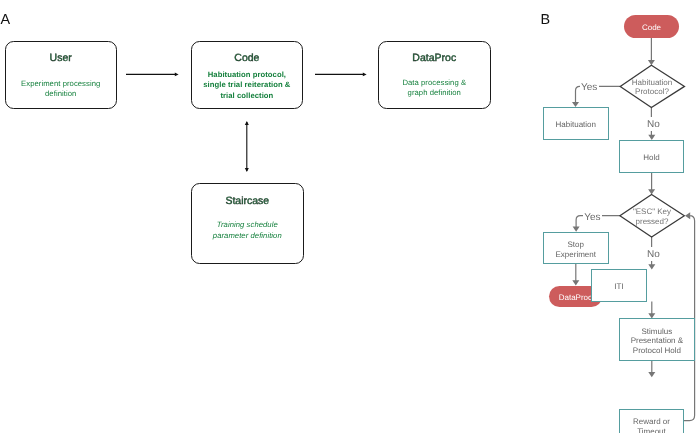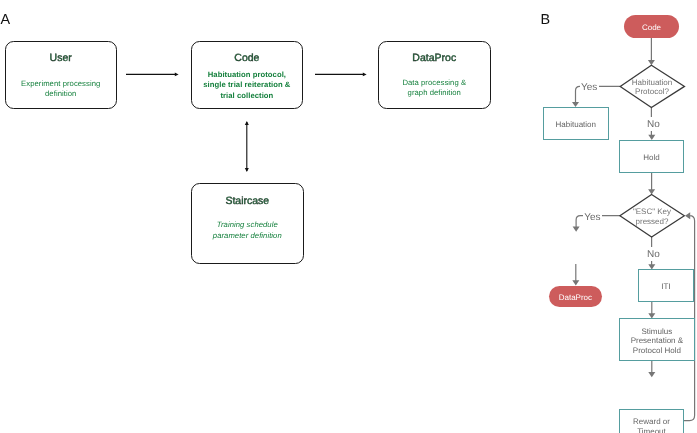--- a/index.html
+++ b/index.html
@@ -115,21 +115,21 @@
   #a-dataproc .a-title  { top: 11.9px; }
   #a-dataproc .a-body   { top: 36px; }
   #a-staircase .a-title { top: 12.6px; }
   #a-staircase .a-body  { top: 36px; font-style: italic; }
 
   #b-code      { left: 624px; top: 15.3px;  width: 55px;  height: 22.3px; }
   #b-dataproc  { left: 548.5px; top: 285.5px; width: 53.8px;  height: 21.6px; }
   #b-habituation { left: 543px; top: 107px; width: 65.5px; height: 32.8px; }
   #b-setup     { left: 618.7px; top: 140px; width: 65.5px; height: 32.6px; }
   #b-stop      { left: 543px; top: 231.8px; width: 65.5px; height: 32.4px; }
-  #b-iti       { left: 591px; top: 269.4px; width: 56px; height: 32.5px; margin-left: 47px; }
+  #b-iti       { left: 591px; top: 269.4px; width: 56px; height: 32.5px; }
   #b-stimulus  { left: 618.9px; top: 318.2px; width: 76px; height: 42.8px; }
   #b-reward    { left: 618.9px; top: 377.1px; width: 65.2px; height: 32.2px; margin-top: 32px; }
 
   #b-d1-label  { left: 612px; top: 77.6px; width: 80px; }
   #b-d2-label  { left: 612px; top: 206.6px; width: 80px; line-height: 10.3px; }
 
   #lbl-yes1 { left: 579.8px; top: 80.4px; }
   #lbl-no1  { left: 645.8px; top: 117.2px; }
   #lbl-yes2 { left: 583px; top: 209.8px; }
   #lbl-no2  { left: 645.8px; top: 246.6px; }
@@ -235,20 +235,26 @@
   <div class="b-pill" id="b-dataproc">
     <span>DataProc</span>
   </div>
 
   <div class="b-box" id="b-habituation">
     <span>Habituation</span>
   </div>
   <div class="b-box" id="b-setup">
     <span>Hold</span>
   </div>
+  <div class="b-box" id="b-stop">
+    <div>
+      <div>Stop</div>
+      <div>Experiment</div>
+    </div>
+  </div>
   <div class="b-box" id="b-iti">
     <span>ITI</span>
   </div>
   <div class="b-box" id="b-stimulus">
     <div>
       <div>Stimulus</div>
       <div>Presentation &amp;</div>
       <div>Protocol Hold</div>
     </div>
   </div>

